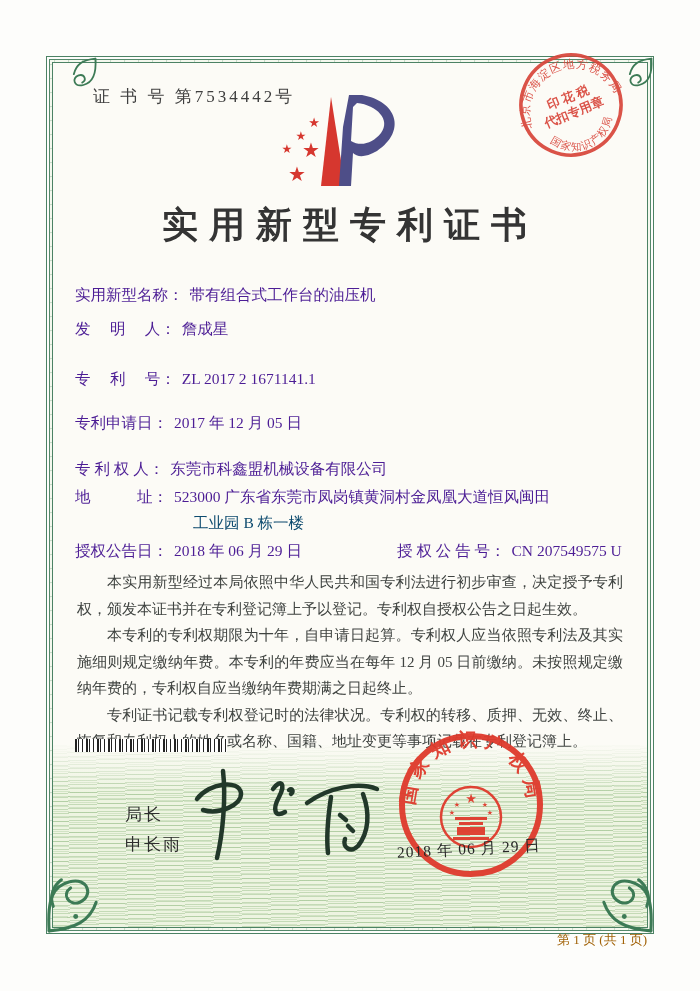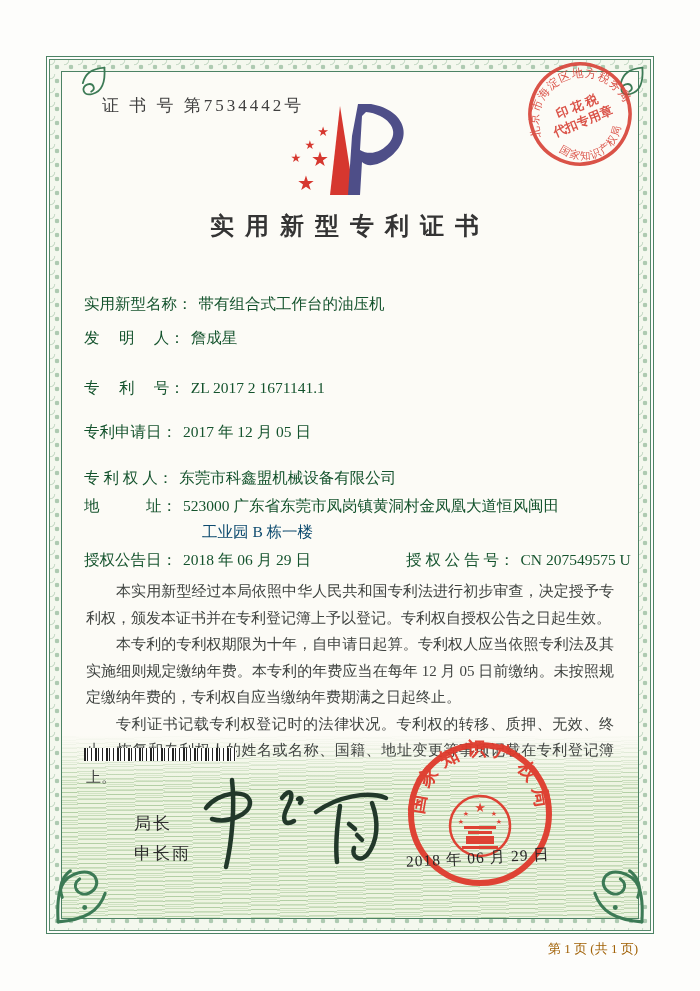--- a/index.html
+++ b/index.html
@@ -1,42 +1,42 @@
 <!DOCTYPE html>
 <html><head>
 <meta charset="utf-8">
 <style>
   html,body{margin:0;padding:0;background:#ffffff;}
   .page{position:relative;width:700px;height:991px;background:#fdfdfb;overflow:hidden;
         font-family:"Liberation Serif","DejaVu Serif",serif;color:#3a3a3a;}
   
   .frame{position:absolute;left:46px;top:56px;width:608px;height:878px;
          border:1.5px solid #4c8264;box-sizing:border-box;padding:2px;}
-  .frame-band{width:100%;height:100%;box-sizing:border-box;border:1px solid #55896b;padding:11px;
+  .frame-band{width:100%;height:100%;box-sizing:border-box;border:1px solid #55896b;padding:2px;
       background-color:#f4f8ee;
       background-image:
         radial-gradient(circle at 7px 7px, rgba(104,156,116,.50) 2px, transparent 2.6px),
         radial-gradient(circle at 0px 0px, transparent 4px, rgba(104,156,116,.30) 4.5px, rgba(104,156,116,.30) 5px, transparent 5.6px);
       background-size:14px 14px;}
   .content{position:relative;width:100%;height:100%;background:#fcfbf6;border:1px solid #4c8264;
            box-sizing:border-box;overflow:visible;}
   
   .gband{position:absolute;left:0;right:0;bottom:0;height:182px;
       background-color:#edf4e1;
       background-image:
         linear-gradient(180deg, rgba(252,251,246,.95) 0, rgba(252,251,246,0) 48px),
         repeating-linear-gradient(178deg, rgba(128,175,112,.38) 0 1px, rgba(237,244,225,0) 1px 4px),
         repeating-linear-gradient(2deg, rgba(128,175,112,.25) 0 1px, rgba(237,244,225,0) 1px 5px);}
   .corner{position:absolute;color:#3c7a55;}
   .cert-no{position:absolute;left:40px;top:22px;font-size:17px;letter-spacing:3px;color:#3f3f3f;}
   .logo{position:absolute;left:212px;top:24px;}
   .tax-stamp{position:absolute;left:462px;top:-14px;transform:rotate(-22deg);opacity:.92;}
   .title{position:absolute;left:0;right:0;top:138px;text-align:center;
-         font-size:24px;font-weight:bold;letter-spacing:11px;color:#343434;}
-  .field{position:absolute;left:22px;right:22px;font-size:15.5px;color:#14532d;white-space:nowrap;}
+         font-size:36px;font-weight:bold;letter-spacing:11px;color:#343434;}
+  .field{position:absolute;left:22px;right:22px;font-size:15.5px;color:#4c1d95;white-space:nowrap;}
   .field .lab{display:inline-block;}
   .field .val{margin-left:6px;}
   .addr2{position:absolute;left:140px;font-size:15.5px;color:#0c4a6e;}
   .lab2{position:absolute;left:322px;top:0;text-align:center;}
   .paras{position:absolute;left:24px;right:24px;top:506px;font-size:15px;line-height:26.5px;
          text-align:justify;color:#3f4340;}
   .paras p{margin:0;text-indent:2em;}
   .barcode{position:absolute;left:22px;top:676px;width:152px;height:13px;
       background:repeating-linear-gradient(90deg,#222 0 2px,#fff 2px 3px,#222 3px 4px,#fff 4px 7px,#222 7px 8px,#fff 8px 11px);}
   .sig-label{position:absolute;left:32px;font-size:17px;font-family:"Liberation Sans","DejaVu Sans",sans-serif;

